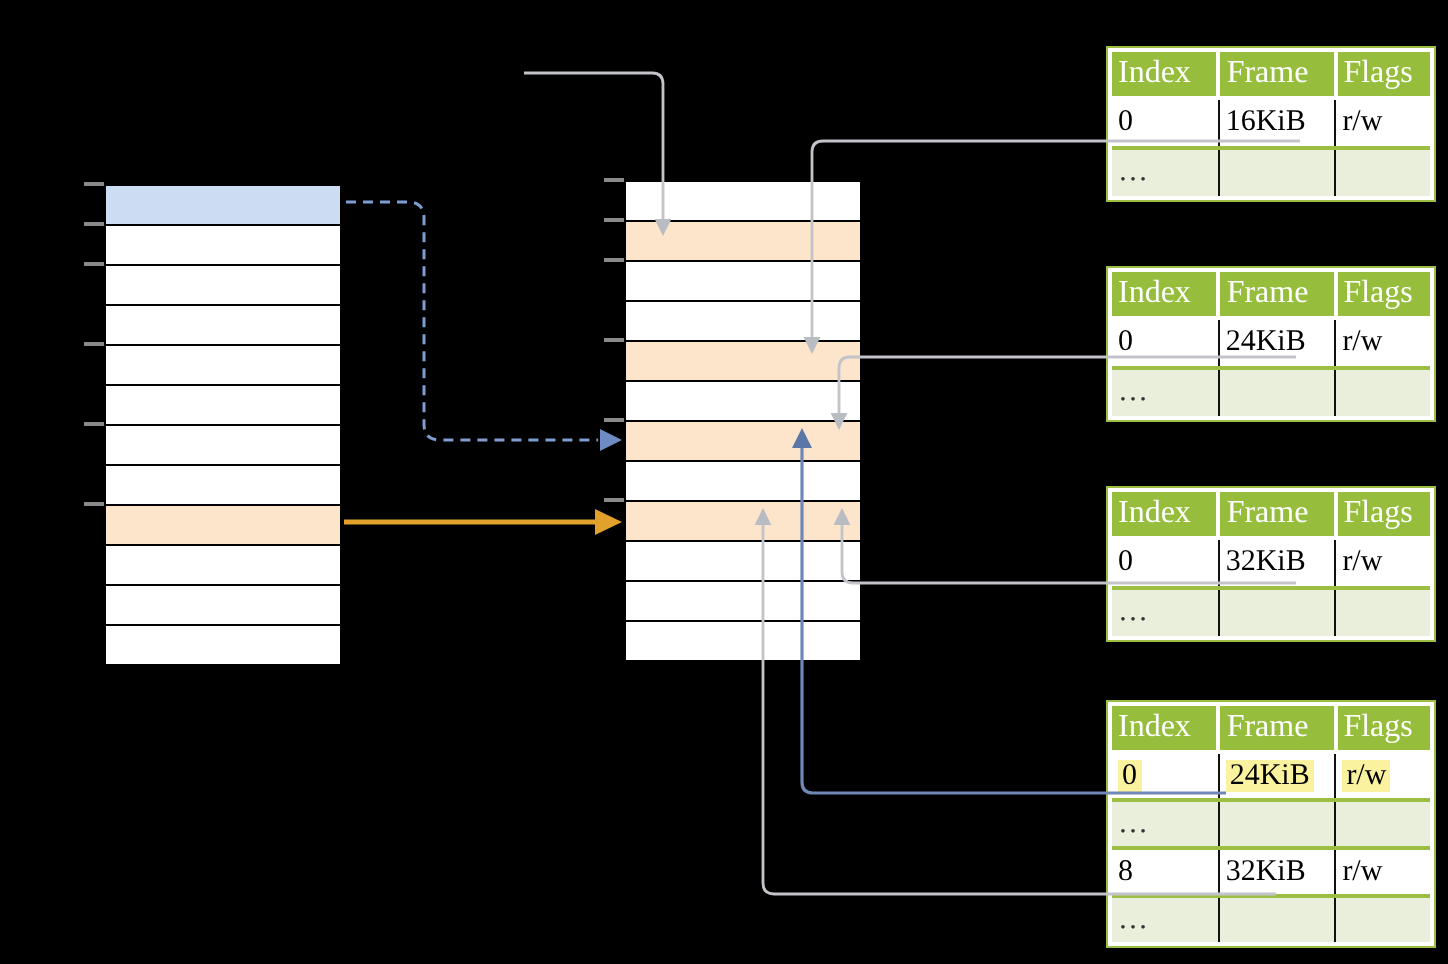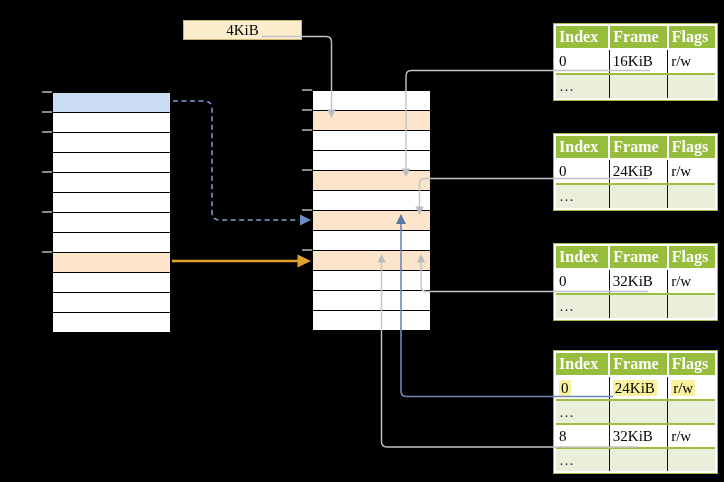--- a/index.html
+++ b/index.html
@@ -27,44 +27,41 @@
   .fill-blue{background:#CCDCF2;}
   .fill-orange{background:#FCE5CB;}
   .tick{position:absolute;width:10px;height:2px;background:#8a8a8a;z-index:1;}
   
   .ptable{
     position:absolute;left:553px;width:165px;box-sizing:border-box;
     background:#fff;border:1.5px solid #9CBE43;padding:2px;z-index:2;
   }
   .ptable table{border-collapse:collapse;table-layout:fixed;width:100%;font-size:15px;}
   .ptable th{
-    background:#96BE3C;color:#fff;font-weight:bold;text-align:left;
+    background:#96BE3C;color:#fff;font-weight:normal;text-align:left;
     padding:0 3px;height:22px;font-size:16px;border-left:2.5px solid #fff;
     overflow:hidden;
   }
   .ptable th:first-child{border-left:none;}
   .ptable td{
     height:23px;padding:0 3px;border-top:2px solid #9CBE43;
     border-left:1.5px solid #111;overflow:hidden;background:#fff;
   }
   .ptable td:first-child{border-left:none;}
   .ptable tr.r0 td{border-top:2.5px solid #fff;}
   .ptable tr.alt td{background:#E9EFDA;color:#333;}
   .t4 td{height:22px;}
   .hl{background:#FBF2A0;padding:0 2px;}
   svg.overlay{position:absolute;left:0;top:0;z-index:3;pointer-events:none;}
 </style>
 </head>
 <body>
 
 <div id="canvas">
 
-  <div class="sizebox">
-    <span>4KiB</span>
-  </div>
 
   <div class="memcol" id="vcol">
       <div class="memrow fill-blue"></div>
       <div class="memrow fill-white"></div>
       <div class="memrow fill-white"></div>
       <div class="memrow fill-white"></div>
       <div class="memrow fill-white"></div>
       <div class="memrow fill-white"></div>
       <div class="memrow fill-white"></div>
       <div class="memrow fill-white"></div>

